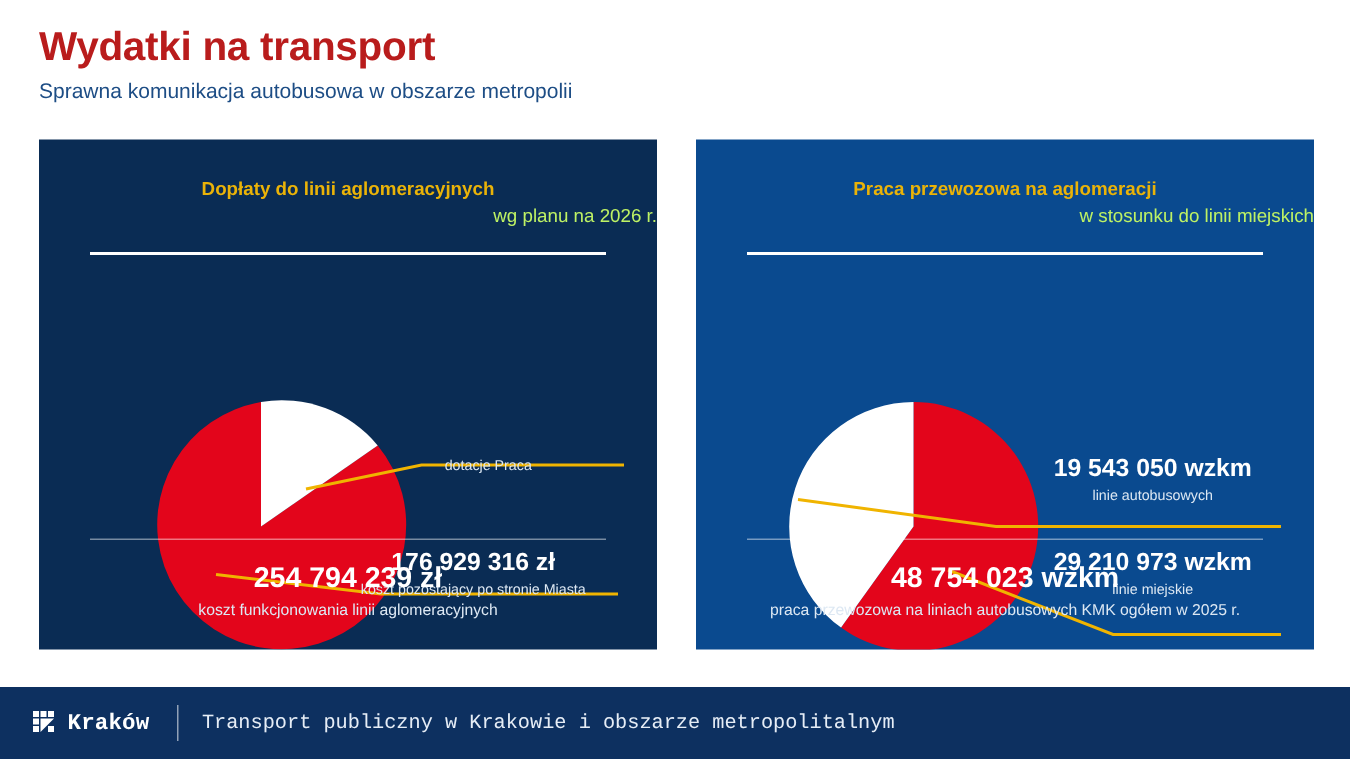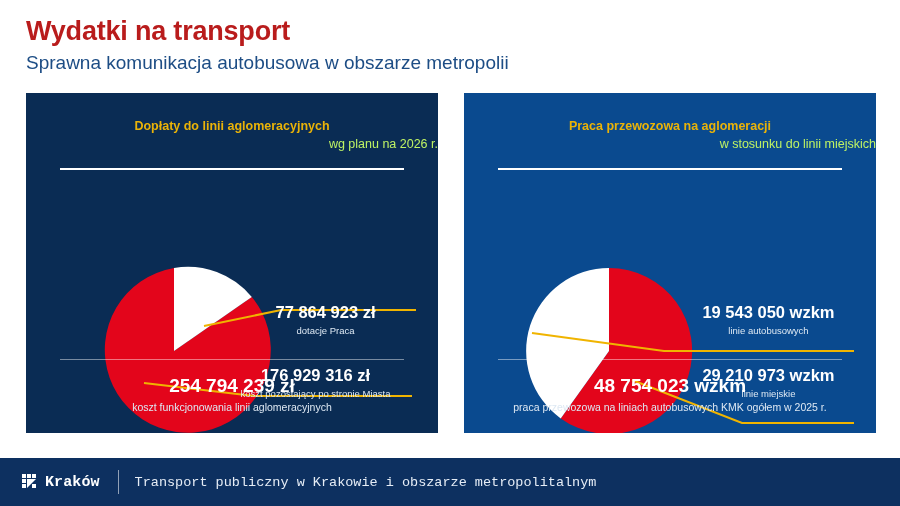--- a/index.html
+++ b/index.html
@@ -26,21 +26,21 @@
 
   #page-title {
     font-size: 27px;
     font-weight: bold;
     color: #b91c1c;
     letter-spacing: -0.2px;
     line-height: 1.15;
   }
 
   #page-subtitle {
-    font-size: 19px;
+    font-size: 14px;
     font-weight: normal;
     color: #1d4d85;
     line-height: 1.3;
     margin-top: 4px;
   }
 
   
   .panel {
     position: absolute;
     top: 93px;
@@ -209,21 +209,20 @@
     <path d="M 148 258 L 148 175 A 83 83 0 1 0 225.8 204 Z" fill="#e3051b"></path>
 
     <path d="M 148 258 L 148 175 A 83 83 0 0 1 225.8 204 Z" fill="#ffffff"></path>
 
     <polyline points="178,233 255,217 290,217 390,217" fill="none" stroke="#f0b400" stroke-width="2"></polyline>
 
     <polyline points="118,290 228,303 386,303" fill="none" stroke="#f0b400" stroke-width="2"></polyline>
   </svg>
 
   <div class="callout" id="callout-l1">
-    <div class="callout-value">77 864 923 zł</div>
     <div class="callout-desc">dotacje Praca</div>
   </div>
 
   <div class="callout" id="callout-l2">
     <div class="callout-value">176 929 316 zł</div>
     <div class="callout-desc">koszt pozostający po stronie Miasta</div>
   </div>
 
   <div class="rule-bottom"></div>
 

